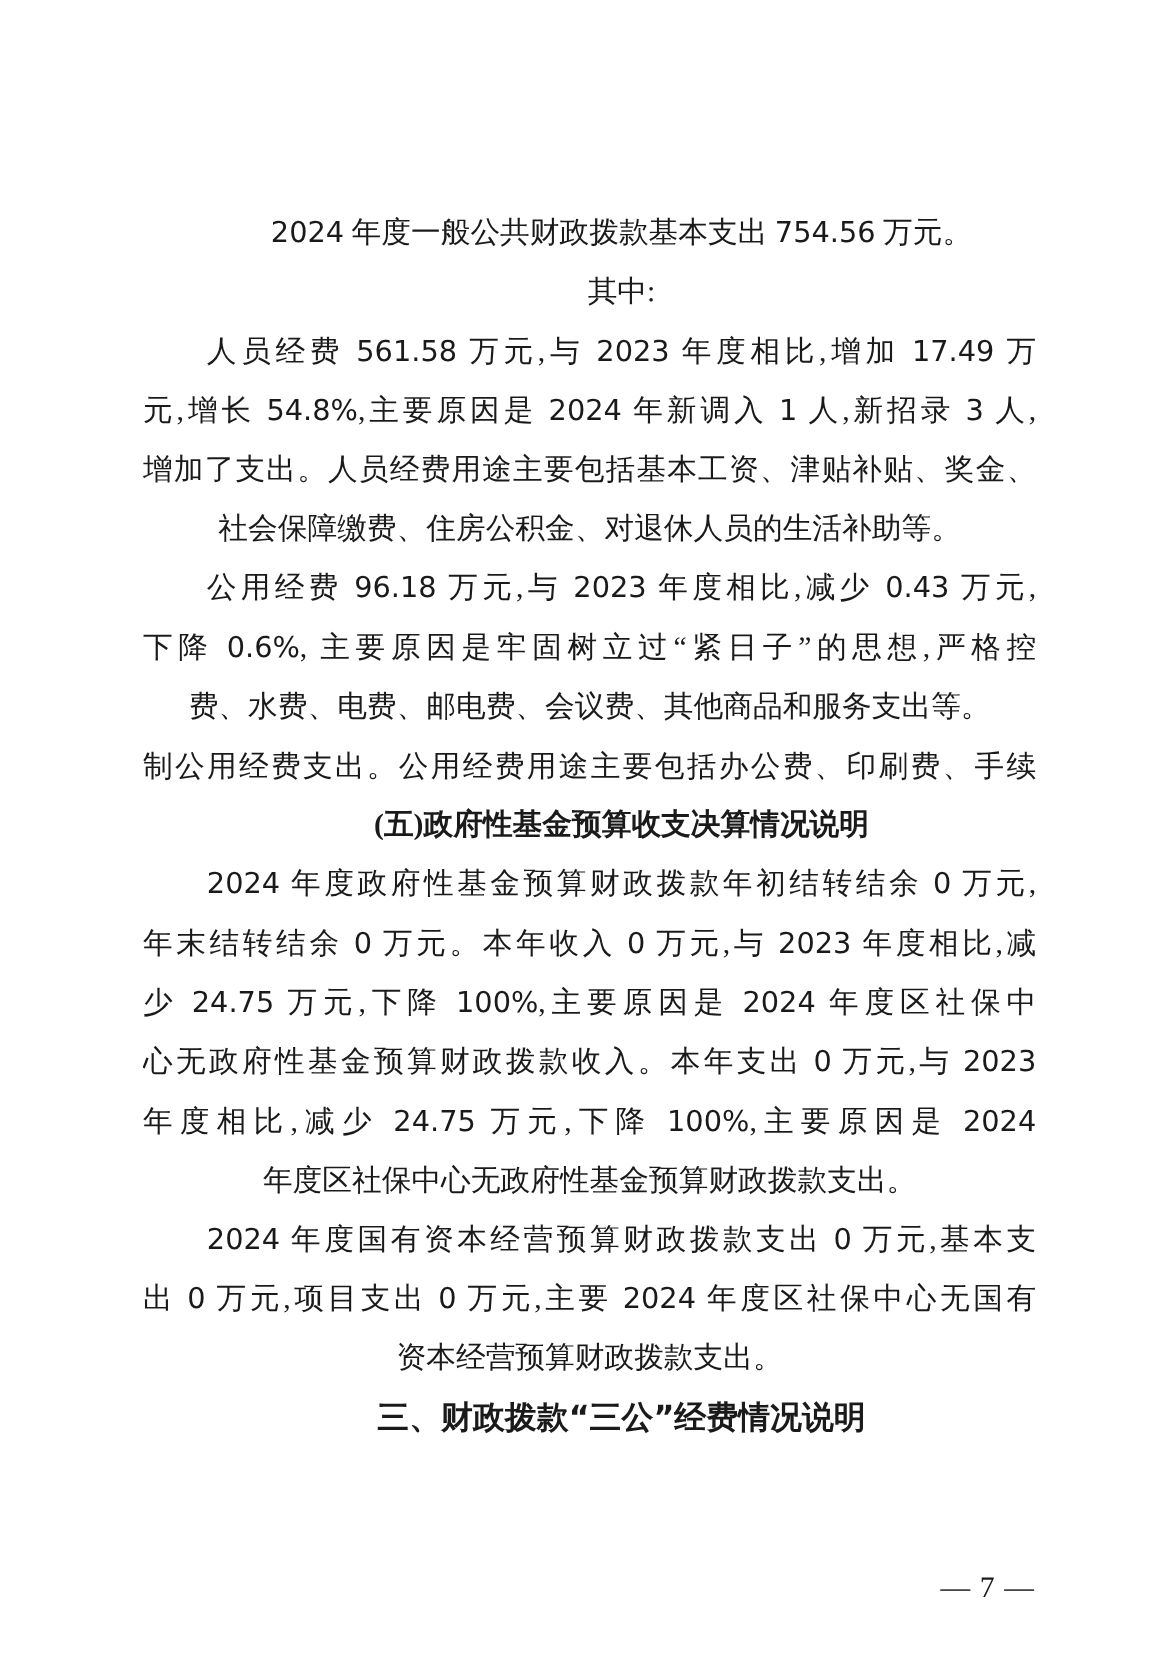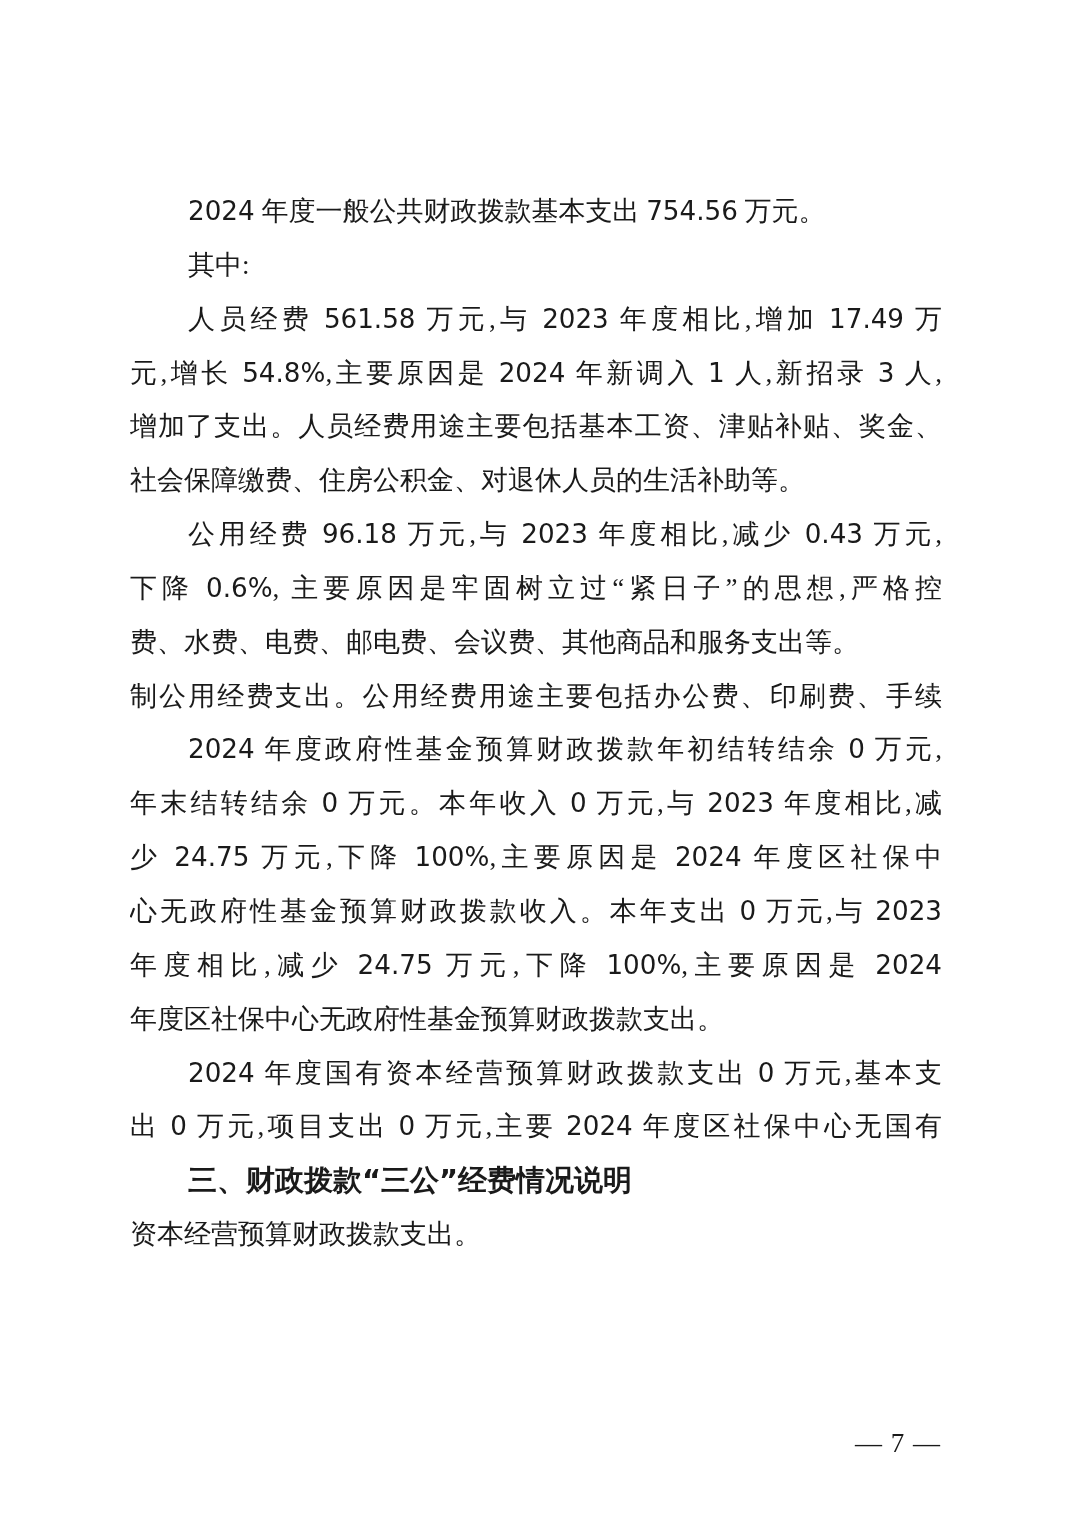--- a/index.html
+++ b/index.html
@@ -20,21 +20,21 @@
     left: 130px;
     top: 185px;
     width: 812px;
   }
   .ln {
     height: 53.85px;
     line-height: 53.85px;
     font-size: 27px;
     overflow: hidden;
     white-space: normal;
-    text-align: left;
+    text-align: center;
   }
   .ind {
     text-indent: 58px;
   }
   .full {
     text-align: justify;
     text-align-last: justify;
   }
   .kai {
     font-weight: 600;
@@ -66,25 +66,26 @@
   <div class="ln ind"><span class="num">2024</span> 年度一般公共财政拨款基本支出 <span class="num">754.56</span> 万元。</div>
   <div class="ln ind">其中:</div>
   <div class="ln ind full">人员经费 <span class="num">561.58</span> 万元,与 <span class="num">2023</span> 年度相比,增加 <span class="num">17.49</span> 万</div>
   <div class="ln full">元,增长 <span class="num">54.8%</span>,主要原因是 <span class="num">2024</span> 年新调入 <span class="num">1</span> 人,新招录 <span class="num">3</span> 人,</div>
   <div class="ln full">增加了支出。人员经费用途主要包括基本工资、津贴补贴、奖金、</div>
   <div class="ln">社会保障缴费、住房公积金、对退休人员的生活补助等。</div>
   <div class="ln ind full">公用经费 <span class="num">96.18</span> 万元,与 <span class="num">2023</span> 年度相比,减少 <span class="num">0.43</span> 万元,</div>
   <div class="ln full">下降 <span class="num">0.6%</span>, 主要原因是牢固树立过“紧日子”的思想,严格控</div>
   <div class="ln">费、水费、电费、邮电费、会议费、其他商品和服务支出等。</div>
   <div class="ln full">制公用经费支出。公用经费用途主要包括办公费、印刷费、手续</div>
+  <div class="ln ind kai">(五)政府性基金预算收支决算情况说明</div>
   <div class="ln ind full"><span class="num">2024</span> 年度政府性基金预算财政拨款年初结转结余 <span class="num">0</span> 万元,</div>
   <div class="ln full">年末结转结余 <span class="num">0</span> 万元。本年收入 <span class="num">0</span> 万元,与 <span class="num">2023</span> 年度相比,减</div>
   <div class="ln full">少 <span class="num">24.75</span> 万元,下降 <span class="num">100%</span>,主要原因是 <span class="num">2024</span> 年度区社保中</div>
   <div class="ln full">心无政府性基金预算财政拨款收入。本年支出 <span class="num">0</span> 万元,与 <span class="num">2023</span></div>
   <div class="ln full">年度相比,减少 <span class="num">24.75</span> 万元,下降 <span class="num">100%</span>,主要原因是 <span class="num">2024</span></div>
   <div class="ln">年度区社保中心无政府性基金预算财政拨款支出。</div>
   <div class="ln ind full"><span class="num">2024</span> 年度国有资本经营预算财政拨款支出 <span class="num">0</span> 万元,基本支</div>
   <div class="ln full">出 <span class="num">0</span> 万元,项目支出 <span class="num">0</span> 万元,主要 <span class="num">2024</span> 年度区社保中心无国有</div>
+  <div class="ln">资本经营预算财政拨款支出。</div>
   <div class="ln ind hei">三、财政拨款“三公”经费情况说明</div>
-  <div class="ln">资本经营预算财政拨款支出。</div>
 </div>
 
 <div class="page-footer">— 7 —</div>
 
 </body></html>

